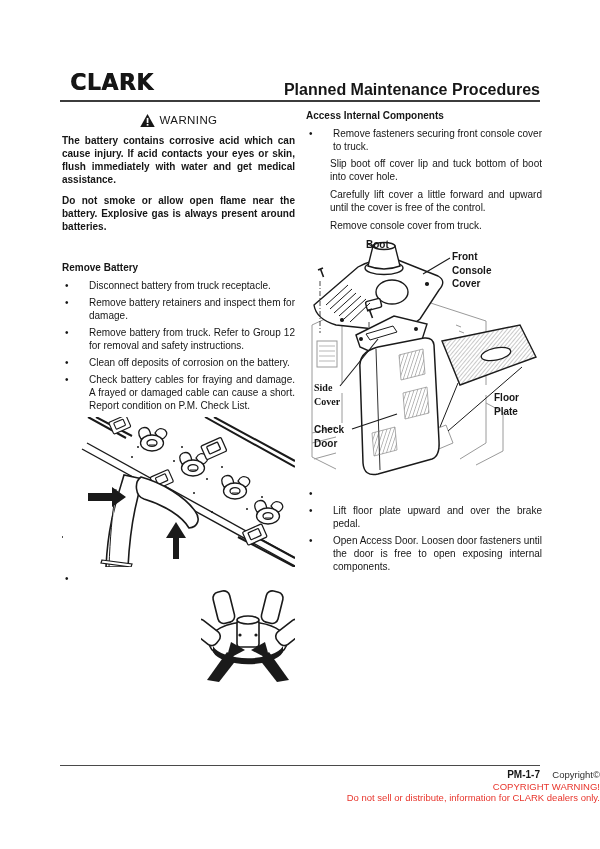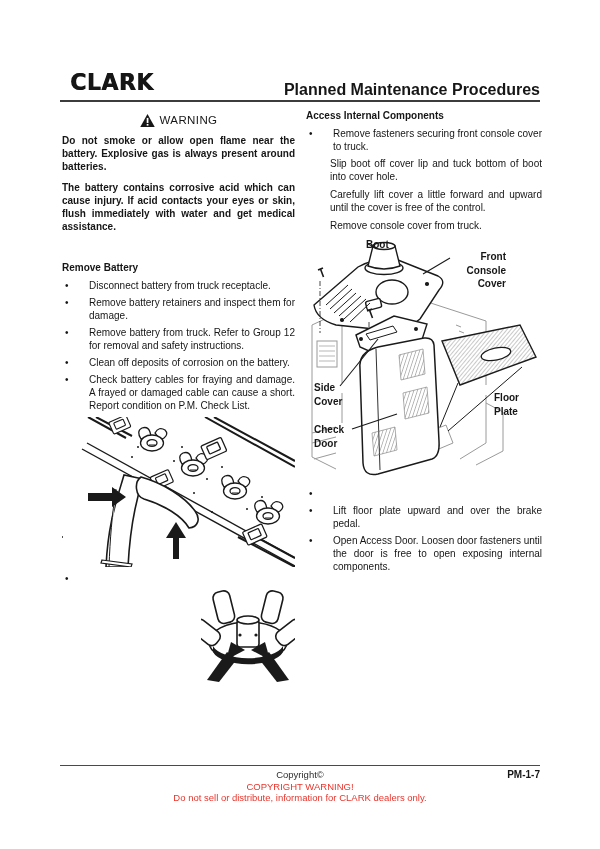--- a/index.html
+++ b/index.html
@@ -30,27 +30,27 @@
   .li .tx{flex:1;text-align:justify;}
   .sub{margin:0 0 5px 24px;text-align:justify;}
   .fig-battery{width:233px;height:150px;margin:5px 0 5px;display:block;}
   .step{float:right;width:1px;height:12px;}
   .ventfig{float:right;clear:right;width:94px;height:98px;margin:0 0 0 5px;}
   .ventfig svg{width:94px;height:98px;display:block;}
   .diagram{position:relative;width:236px;height:243px;margin:3px 0 7px;}
   .diagram svg{position:absolute;left:0;top:0;}
   .dlabel{position:absolute;font-weight:bold;line-height:13.5px;}
   .lb-boot{left:36px;top:1px;padding-left:24px;}
-  .lb-fcc{left:146px;top:13px;width:54px;text-align:right;}
-  .lb-side{left:8px;top:144px;width:40px;}
+  .lb-fcc{left:146px;top:13px;width:54px;}
+  .lb-side{left:8px;top:144px;width:40px;font-family:Liberation Serif, serif;}
   .lb-access{left:8px;top:186px;width:50px;}
   .lb-floor{left:188px;top:154px;width:40px;}
   
   .footer-rule{position:absolute;left:60px;right:60px;top:765px;height:1px;background:#4a4a4a;}
-  .footer-center{position:absolute;left:0;right:0;top:769px;text-align:center;font-size:9.5px;line-height:11.5px;}
+  .footer-center{position:absolute;left:0;right:0;top:769px;text-align:right;font-size:9.5px;line-height:11.5px;}
   .copyright{color:#2e2e2e;}
   .red{color:#e8352c;}
   .pageno{position:absolute;right:60px;top:768px;font-weight:bold;font-size:10px;}
 </style>
 </head>
 <body>
 
 <div class="header-logo">CLARK</div>
 <div class="header-title">Planned Maintenance Procedures</div>
 <div class="header-rule"></div>
@@ -59,22 +59,22 @@
 
   <div class="warn-head">
     <svg viewBox="0 0 20 18" aria-hidden="true">
       <path d="M10 0 L20 18 L0 18 Z" fill="#161616"></path>
       <rect x="8.9" y="5.4" width="2.4" height="7" fill="#fff"></rect>
       <rect x="8.9" y="13.8" width="2.4" height="2.3" fill="#fff"></rect>
     </svg>
     <span class="warn-label">WARNING</span>
   </div>
 
+  <p class="bold-just">The battery contains corrosive acid which can cause injury. If acid contacts your eyes or skin, flush immediately with water and get medical assistance.</p>
   <p class="bold-just">Do not smoke or allow open flame near the battery. Explosive gas is always present around batteries.</p>
-  <p class="bold-just">The battery contains corrosive acid which can cause injury. If acid contacts your eyes or skin, flush immediately with water and get medical assistance.</p>
 
   <div class="sec">Remove Battery</div>
 
   <div class="li">
     <span class="mk">•</span>
     <span class="tx">Disconnect battery from truck receptacle.</span>
   </div>
   <div class="li">
     <span class="mk">•</span>
     <span class="tx">Remove battery retainers and inspect them for damage.</span>

